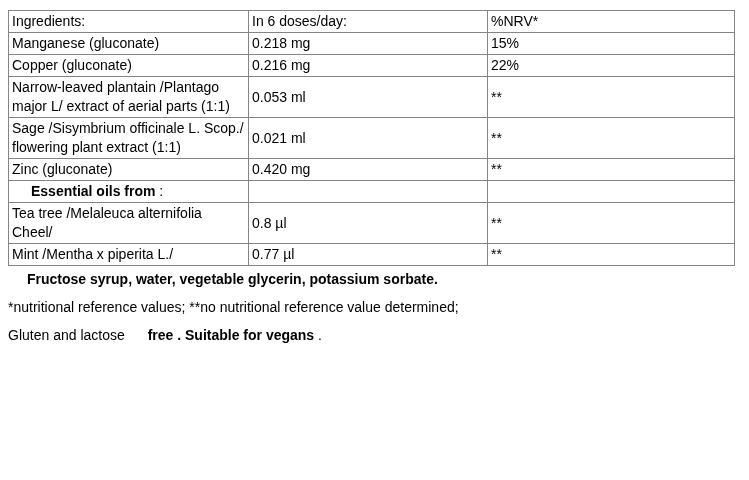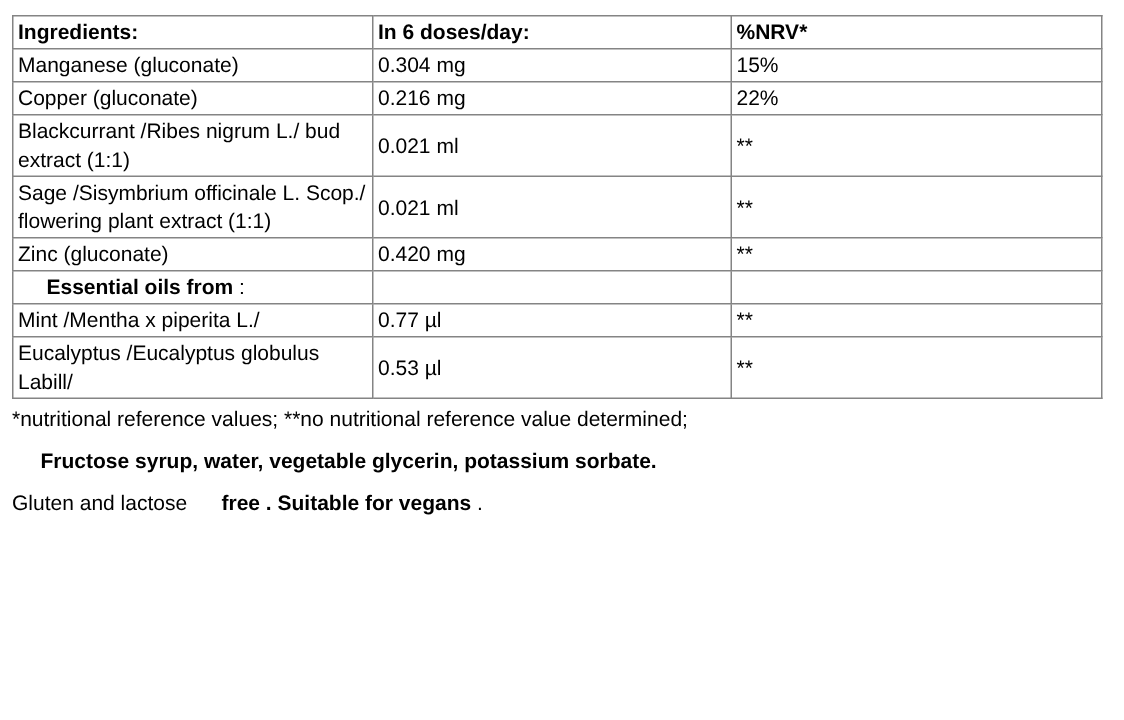--- a/index.html
+++ b/index.html
@@ -31,21 +31,21 @@
   table.ingredients td {
     border: 1px solid #848484;
     padding: 1px 3px;
     font-size: 14px;
     line-height: 19px;
     text-align: left;
     vertical-align: middle;
     font-weight: normal;
     word-wrap: break-word;
   }
-  table.ingredients th { font-weight: bold; }
+  table.ingredients th { font-weight: normal; }
   .notes { margin-top: 4px; }
   .notes p { margin: 0 0 9px 0; }
   b { font-weight: bold; padding-left: 19px; }
 </style>
 </head>
 <body>
 
 <table class="ingredients">
   <colgroup>
     <col class="c1">
@@ -55,59 +55,59 @@
   <thead>
     <tr>
       <th>Ingredients:</th>
       <th>In 6 doses/day:</th>
       <th>%NRV*</th>
     </tr>
   </thead>
   <tbody>
       <tr>
         <td>Manganese (gluconate)</td>
-        <td>0.304 mg</td>
+        <td>0.218 mg</td>
         <td>15%</td>
       </tr>
       <tr>
         <td>Copper (gluconate)</td>
         <td>0.216 mg</td>
         <td>22%</td>
       </tr>
       <tr>
-        <td>Blackcurrant /Ribes nigrum L./ bud extract (1:1)</td>
-        <td>0.021 ml</td>
+        <td>Narrow-leaved plantain /Plantago major L/ extract of aerial parts (1:1)</td>
+        <td>0.053 ml</td>
         <td>**</td>
       </tr>
       <tr>
         <td>Sage /Sisymbrium officinale L. Scop./ flowering plant extract (1:1)</td>
         <td>0.021 ml</td>
         <td>**</td>
       </tr>
       <tr>
         <td>Zinc (gluconate)</td>
         <td>0.420 mg</td>
         <td>**</td>
       </tr>
       <tr>
         <td><b>Essential oils from</b> :</td>
         <td></td>
         <td></td>
       </tr>
       <tr>
-        <td>Mint /Mentha x piperita L./</td>
-        <td>0.77 µl</td>
+        <td>Tea tree /Melaleuca alternifolia Cheel/</td>
+        <td>0.8 µl</td>
         <td>**</td>
       </tr>
       <tr>
-        <td>Eucalyptus /Eucalyptus globulus Labill/</td>
-        <td>0.53 µl</td>
+        <td>Mint /Mentha x piperita L./</td>
+        <td>0.77 µl</td>
         <td>**</td>
       </tr>
     </tbody>
 </table>
 
 <div class="notes">
+  <p><b>Fructose syrup, water, vegetable glycerin, potassium sorbate.</b></p>
   <p>*nutritional reference values; **no nutritional reference value determined;</p>
-  <p><b>Fructose syrup, water, vegetable glycerin, potassium sorbate.</b></p>
   <p><span>Gluten and lactose </span><b>free . Suitable for vegans</b><span> .</span></p>
 
 </div>
 
 </body></html>

